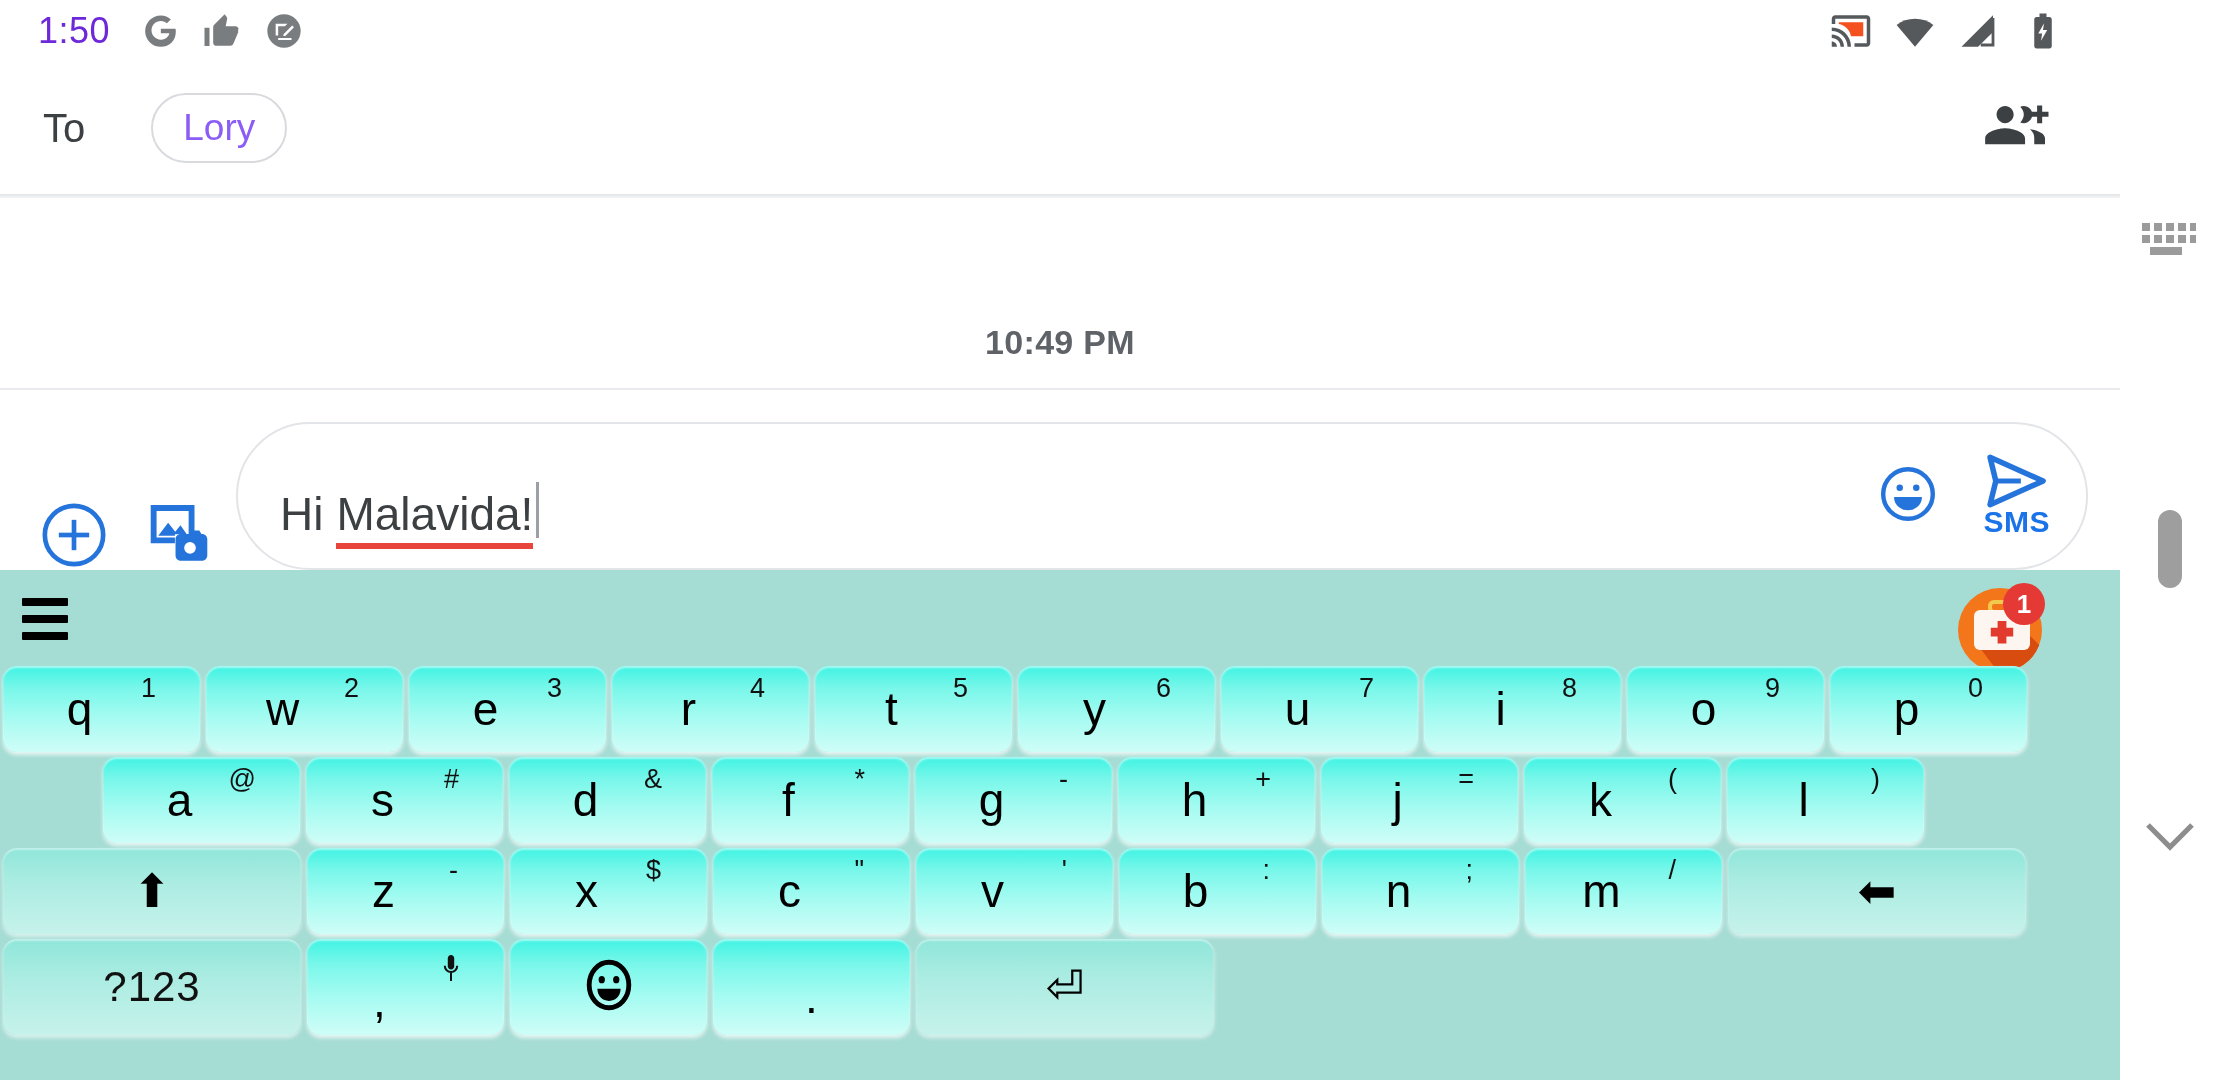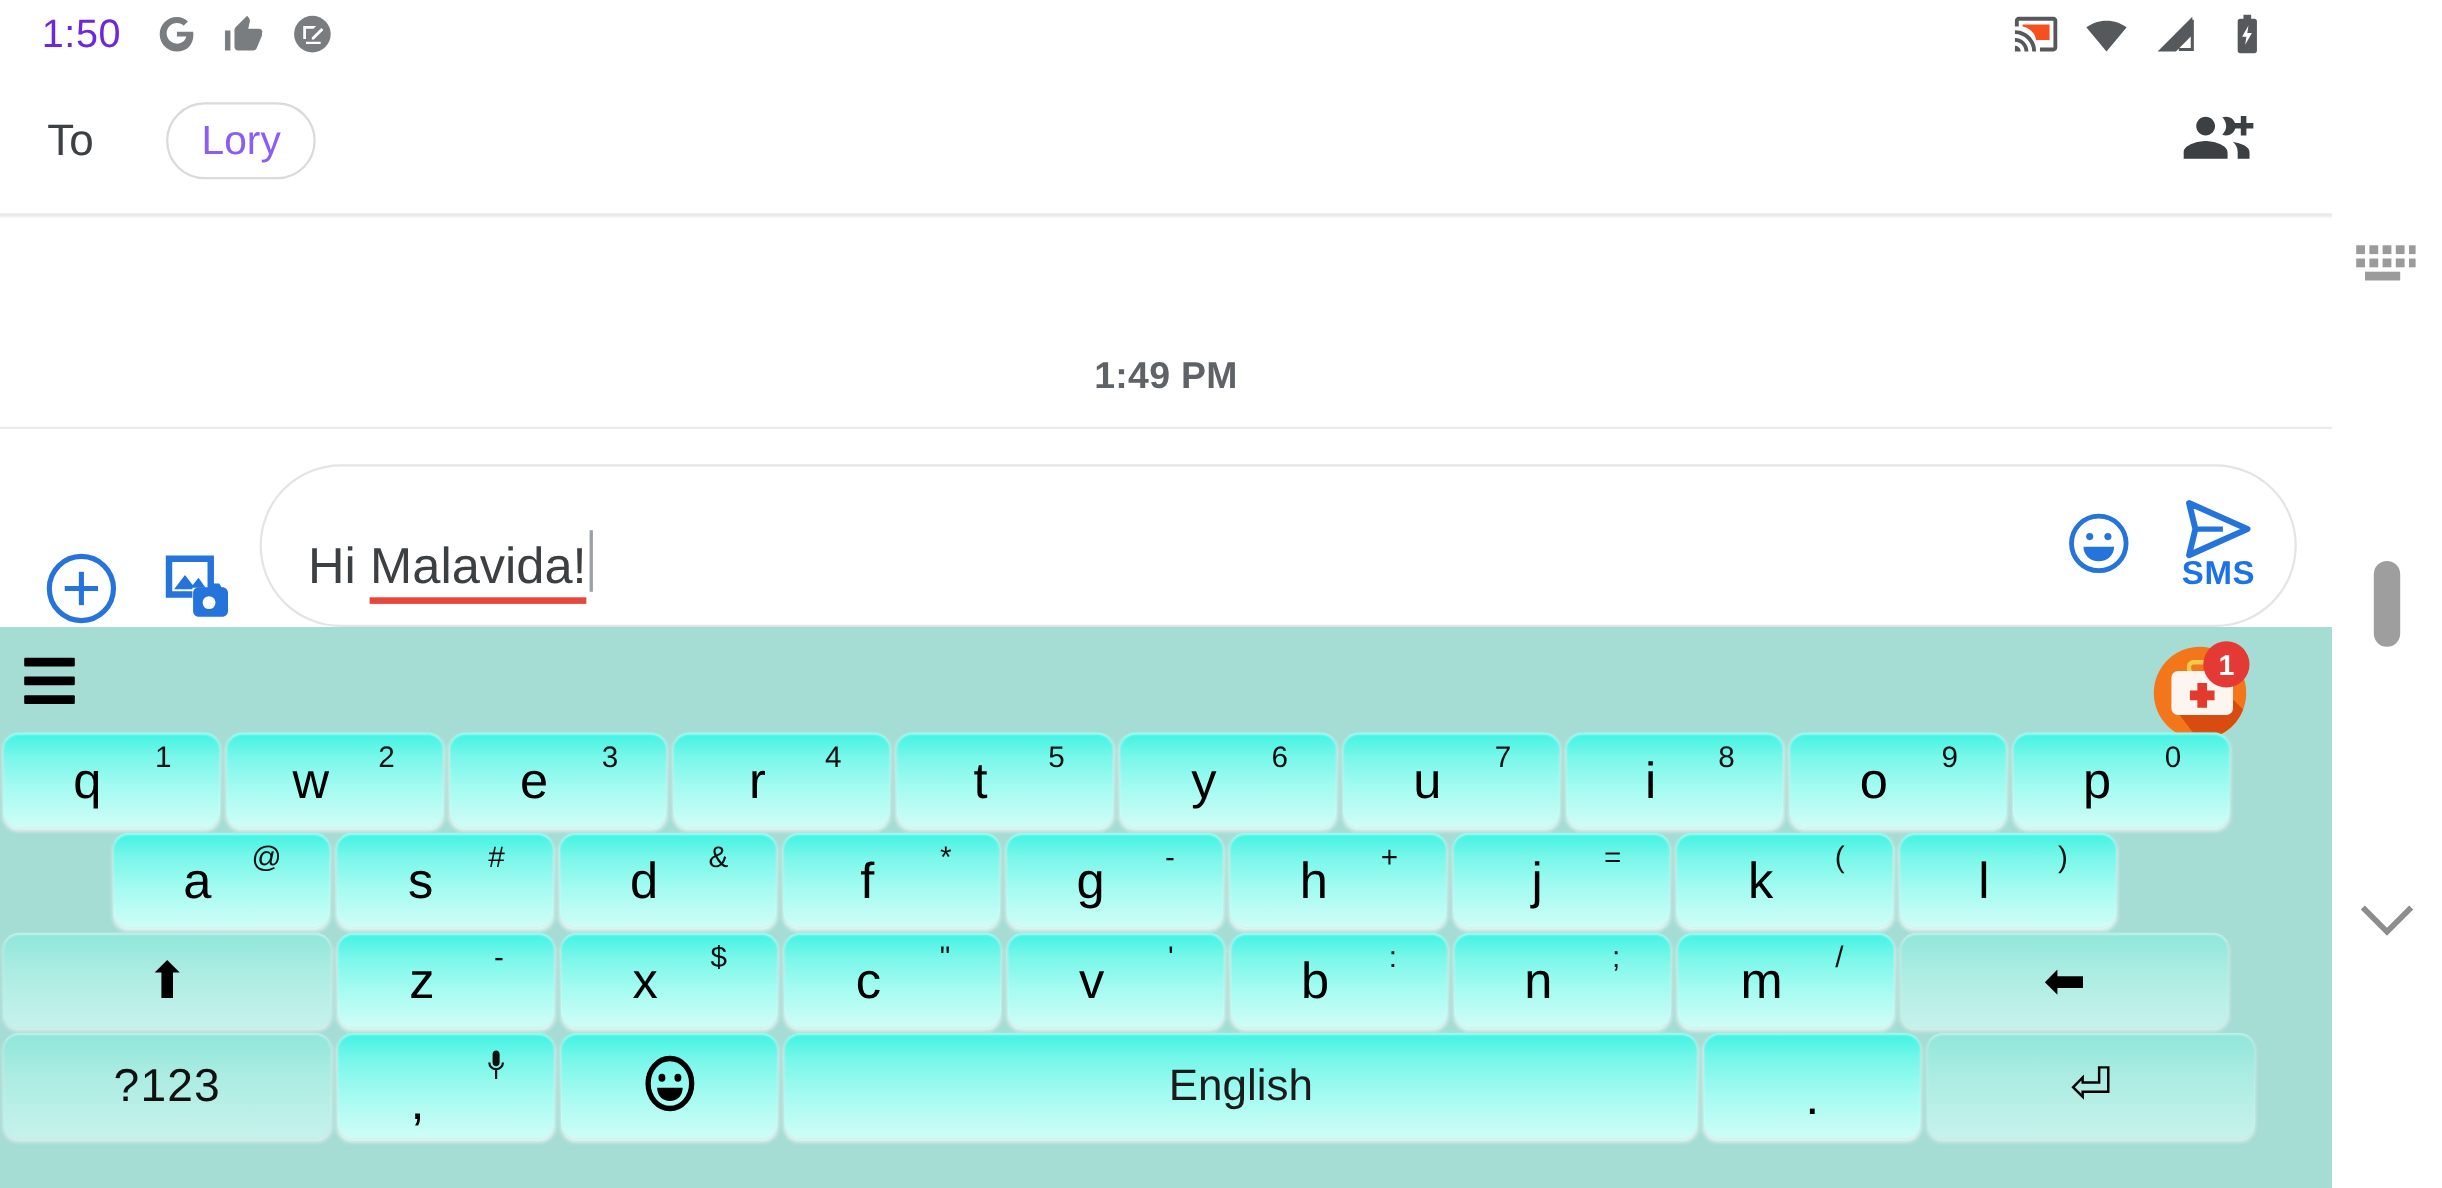--- a/index.html
+++ b/index.html
@@ -212,21 +212,21 @@
       <svg width="76" height="62" viewBox="0 0 24 19">
         <path fill="#3c4043" d="M7.3 8.6c1.5 0 2.7-1.2 2.7-2.7S8.8 3.2 7.3 3.2 4.6 4.4 4.6 5.9s1.2 2.7 2.7 2.7zm0 1.6C5.2 10.2 1 11.3 1 13.4v1.9h12.6v-1.9c0-2.1-4.2-3.2-6.3-3.2z"></path>
         <path fill="#3c4043" d="M13.2 8.6c1.5 0 2.7-1.2 2.7-2.7s-1.2-2.7-2.7-2.7c-.4 0-.8.1-1.1.2.7.8 1.1 1.6 1.1 2.5s-.4 1.7-1.1 2.5c.3.1.7.2 1.1.2zm1.9 1.9c.8.6 1.4 1.5 1.4 2.9v1.9h3.4v-1.9c0-1.6-2.5-2.6-4.8-2.9z"></path>
         <path fill="#3c4043" d="M21 5h-2V3h-1.6v2h-2v1.6h2v2H19v-2h2V5z"></path>
       </svg>
     </div>
   </div>
   <div class="hairline"></div>
 
   <div class="convo">
-    <div class="timestamp">1:49 PM</div>
+    <div class="timestamp">10:49 PM</div>
   </div>
   <div class="convo-divider"></div>
 
   <div class="compose">
     <div class="compose-icon">
       <svg width="70" height="70" viewBox="0 0 24 24">
         <circle cx="12" cy="12" r="10" fill="none" stroke="#2574DB" stroke-width="1.6"></circle>
         <path fill="#2574DB" d="M11.2 6.8h1.6v10.4h-1.6z"></path>
         <path fill="#2574DB" d="M6.8 11.2h10.4v1.6H6.8z"></path>
       </svg>
@@ -447,23 +447,20 @@
         <div class="key emoji">
           <span>
             <svg width="58" height="58" viewBox="0 0 24 24">
               <ellipse cx="12" cy="12" rx="8.2" ry="9.4" fill="none" stroke="#000" stroke-width="2"></ellipse>
               <ellipse cx="9" cy="9.8" rx="1.3" ry="1.5" fill="#000"></ellipse>
               <ellipse cx="15" cy="9.8" rx="1.3" ry="1.5" fill="#000"></ellipse>
               <path fill="#000" d="M7.2 13.6h9.6c0 3-2.1 5-4.8 5s-4.8-2-4.8-5z"></path>
             </svg>
           </span>
         </div>
-        <div class="key space">
-            <span class="space-label">English</span>
-          </div>
         <div class="key period">
             <span class="key-main">.</span>
           </div>
         <div class="key enter dim">
             <span class="key-glyph">⏎</span>
           </div>
       </div>
     </div>
   </div>
 

